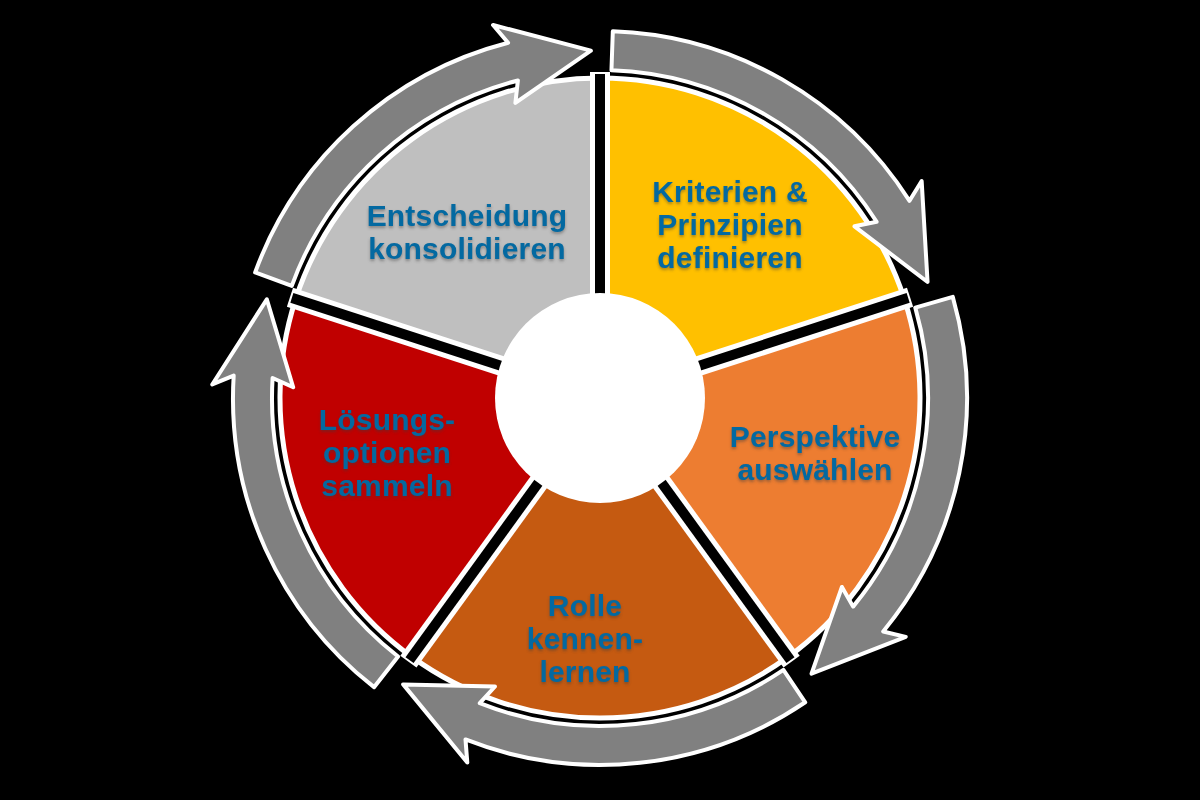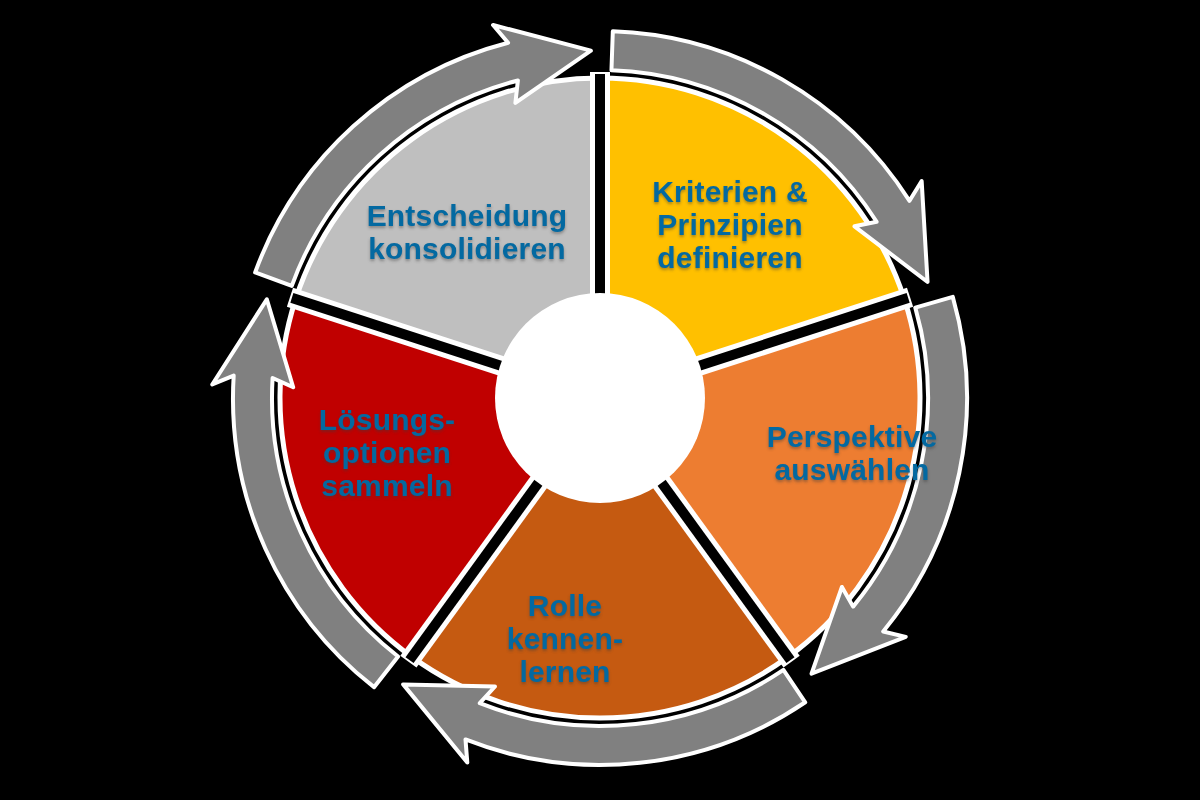--- a/index.html
+++ b/index.html
@@ -28,22 +28,22 @@
     font-size: 30px;
     line-height: 33px;
     font-weight: 700;
     text-align: center;
     white-space: pre-line;
     text-shadow: 0 2px 3px rgba(60,60,60,0.45);
     pointer-events: none;
     letter-spacing: 0.2px;
   }
   .label-kriterien    { left: 730px; top: 224px; }
-  .label-perspektive  { left: 815px; top: 453px; margin-left: 37px; }
-  .label-rolle        { left: 565px; top: 638px; }
+  .label-perspektive  { left: 815px; top: 453px; }
+  .label-rolle        { left: 585px; top: 638px; }
   .label-loesungs     { left: 387px; top: 452px; }
   .label-entscheidung { left: 467px; top: 232px; }
 </style>
 </head>
 <body>
 
 <div class="stage" style="background: rgb(0, 0, 0);">
   <svg id="cycle-svg" width="1200" height="800" viewBox="0 0 1200 800">
     <g id="g-wedges">
         <path d="M 600 398 L 600.00 78.00 A 320 320 0 0 1 904.34 299.11 Z" fill="#FFC000" stroke="#ffffff" stroke-width="5" stroke-linejoin="round"></path>

